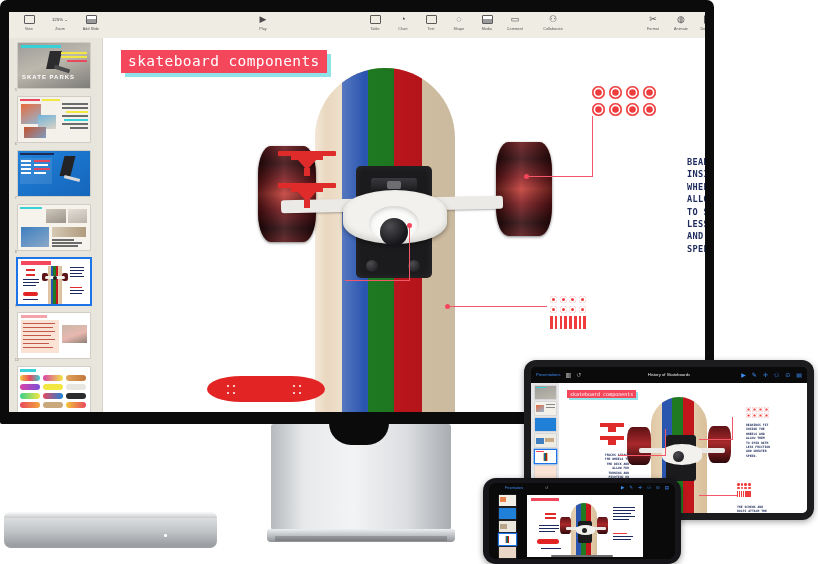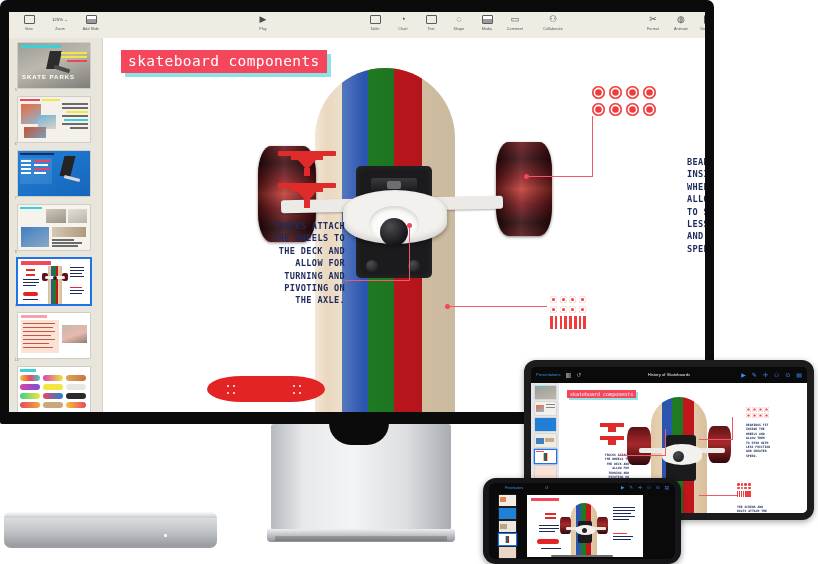--- a/index.html
+++ b/index.html
@@ -419,27 +419,20 @@
             <div class="pin"></div>
         </div>
         <div class="truck" style="margin-top:6px;">
           <div class="axle"></div>
             <div class="hang"></div>
             <div class="cone"></div>
             <div class="pin"></div>
         </div>
       </div>
 
-      <div class="btext" id="txt-trucks">TRUCKS ATTACH
-THE WHEELS TO
-THE DECK AND
-ALLOW FOR
-TURNING AND
-PIVOTING ON
-THE AXLE.</div>
       <div class="conn" style="left:242px;top:242px;width:64px;"></div>
       <div class="connv" style="left:306px;top:188px;height:55px;"></div>
       <div class="dot" style="left:304px;top:185px;"></div>
 
       <div class="bearings" style="left:489px;top:48px;">
         <div class="bring">
             <i></i>
           </div>
         <div class="bring">
             <i></i>

